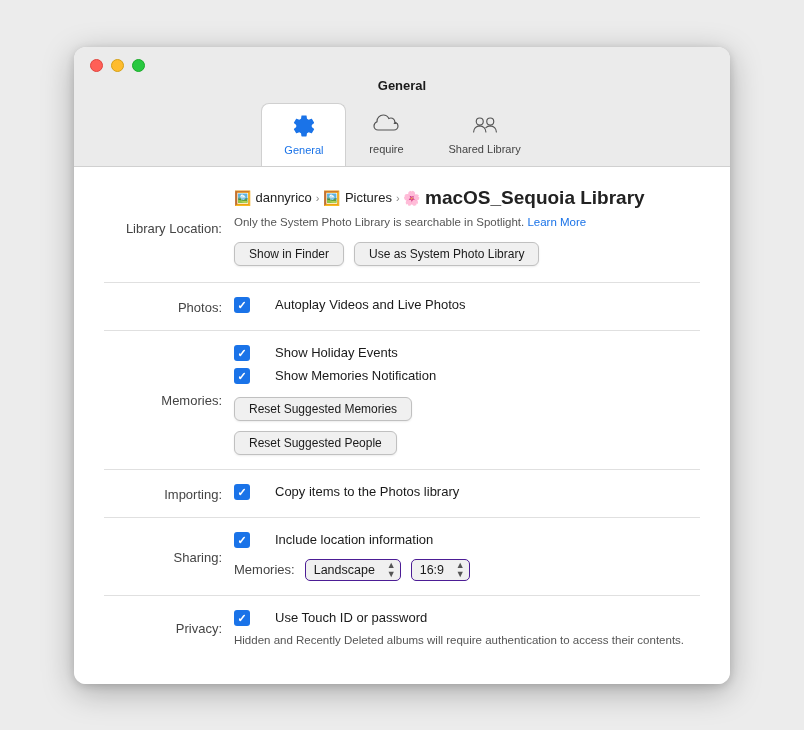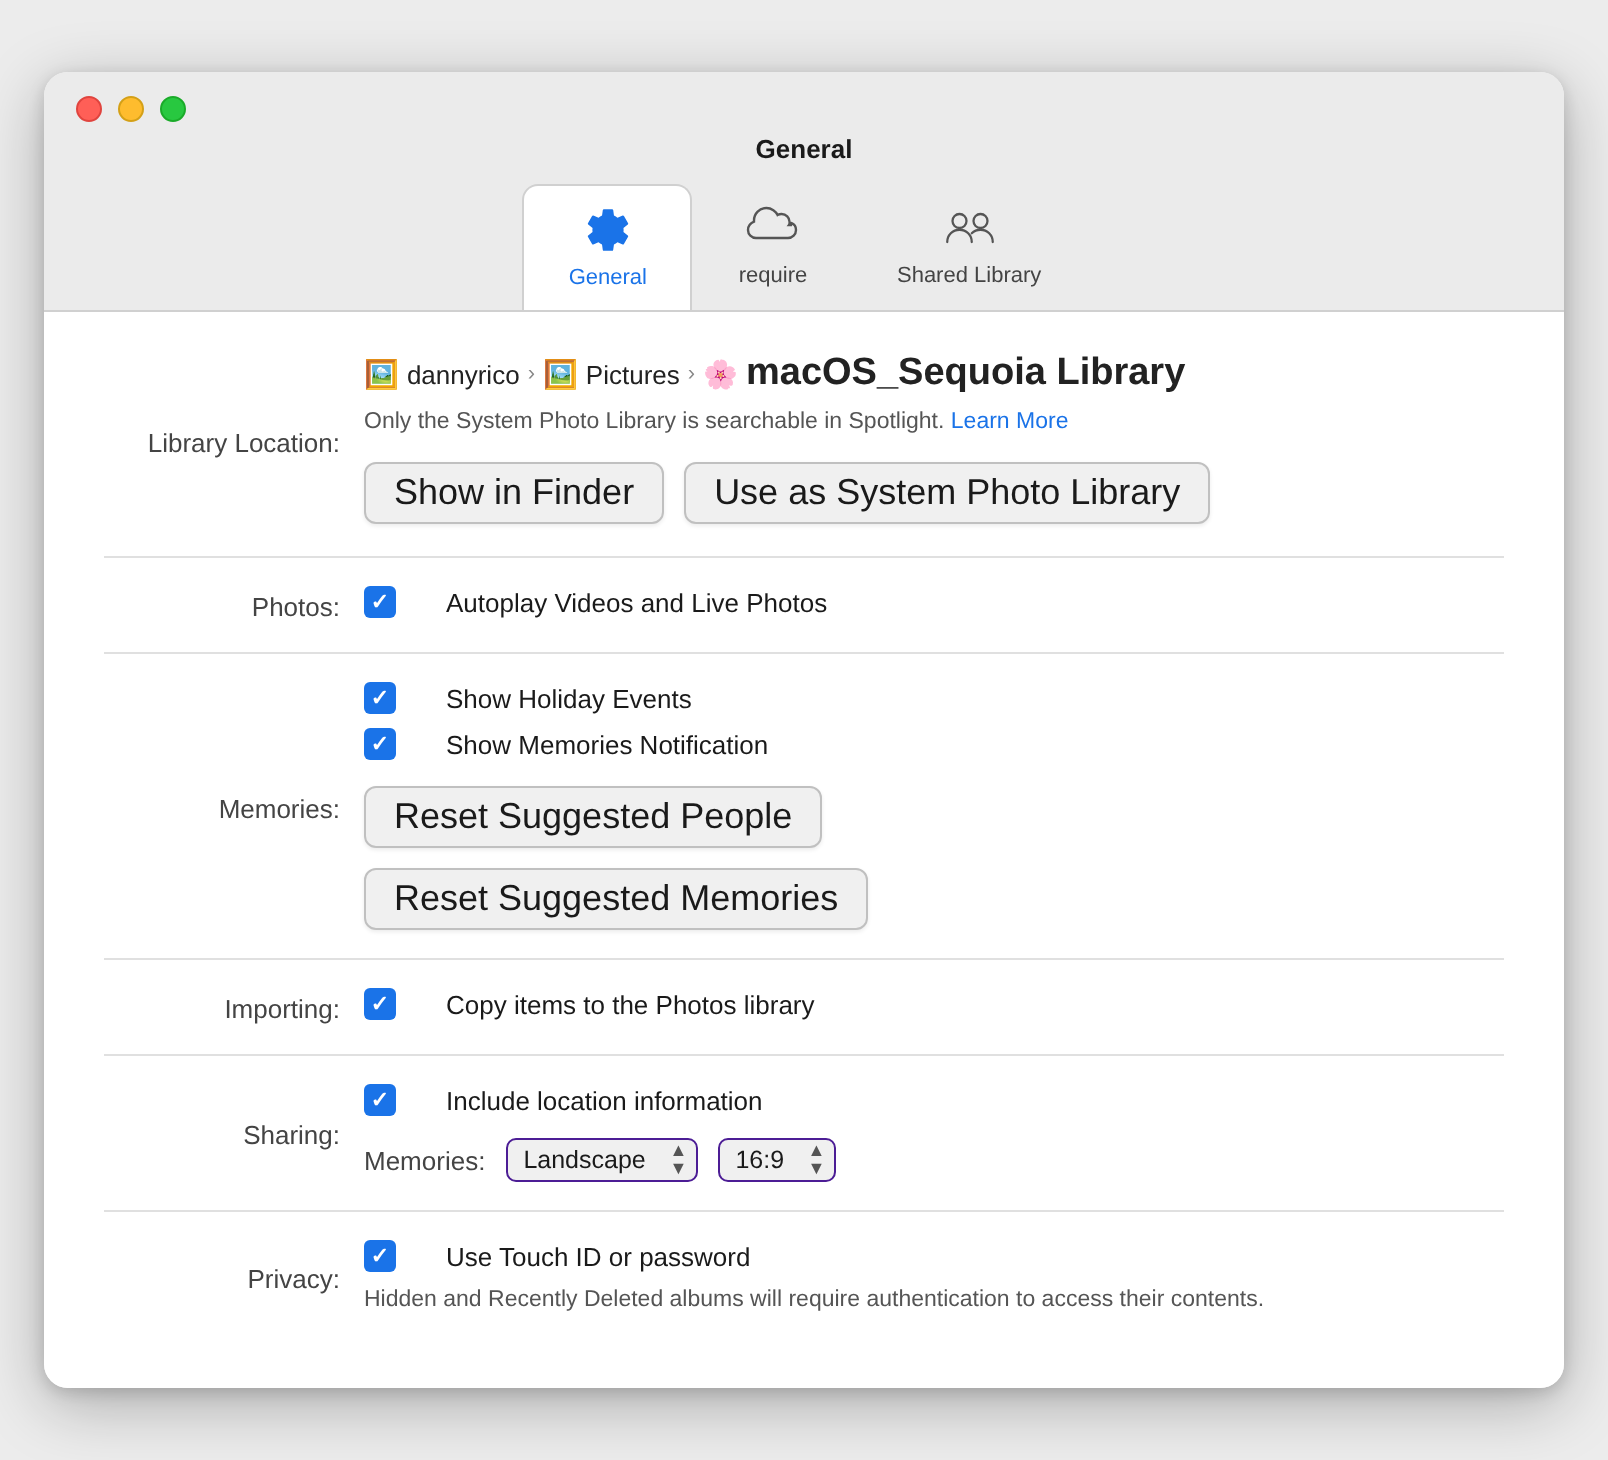--- a/index.html
+++ b/index.html
@@ -6,21 +6,21 @@
     body {
       font-family: -apple-system, BlinkMacSystemFont, "San Francisco", "Helvetica Neue", sans-serif;
       background: #ececec;
       width: 804px;
       height: 730px;
       display: flex;
       align-items: center;
       justify-content: center;
     }
     .window {
-      width: 760px;
+      width: 656px;
       background: #f5f5f5;
       border-radius: 12px;
       box-shadow: 0 8px 32px rgba(0,0,0,0.28), 0 2px 8px rgba(0,0,0,0.15);
       overflow: hidden;
     }
     .titlebar {
       background: #ebebeb;
       border-bottom: 1px solid #d0d0d0;
       padding: 12px 16px 0 16px;
       display: flex;
@@ -132,21 +132,21 @@
     .btn-row {
       display: flex;
       gap: 10px;
       margin-bottom: 2px;
     }
     .mac-btn {
       background: #f0f0f0;
       border: 1px solid #c0c0c0;
       border-radius: 6px;
       padding: 4px 14px;
-      font-size: 18px;
+      font-size: 12px;
       cursor: pointer;
       color: #1a1a1a;
       box-shadow: 0 1px 2px rgba(0,0,0,0.08);
     }
     .checkbox-row {
       display: flex;
       align-items: center;
       gap: 25px;
       margin-bottom: 3px;
     }
@@ -327,24 +327,24 @@
       <div class="section-content">
         <div class="checkbox-row">
           <input type="checkbox" class="mac-checkbox" checked="" style="">
           <label>Show Holiday Events</label>
         </div>
         <div class="checkbox-row">
           <input type="checkbox" class="mac-checkbox" checked="" style="">
           <label>Show Memories Notification</label>
         </div>
         <div style="margin-top:6px;">
+          <button class="mac-btn">Reset Suggested Memories</button>
+        </div>
+        <div style="margin-top:6px;">
           <button class="mac-btn">Reset Suggested People</button>
-        </div>
-        <div style="margin-top:6px;">
-          <button class="mac-btn">Reset Suggested Memories</button>
         </div>
       </div>
     </div>
 
     <hr class="divider">
 
     <div class="section-row">
       <div class="section-label">Importing:</div>
       <div class="section-content">
         <div class="checkbox-row">

